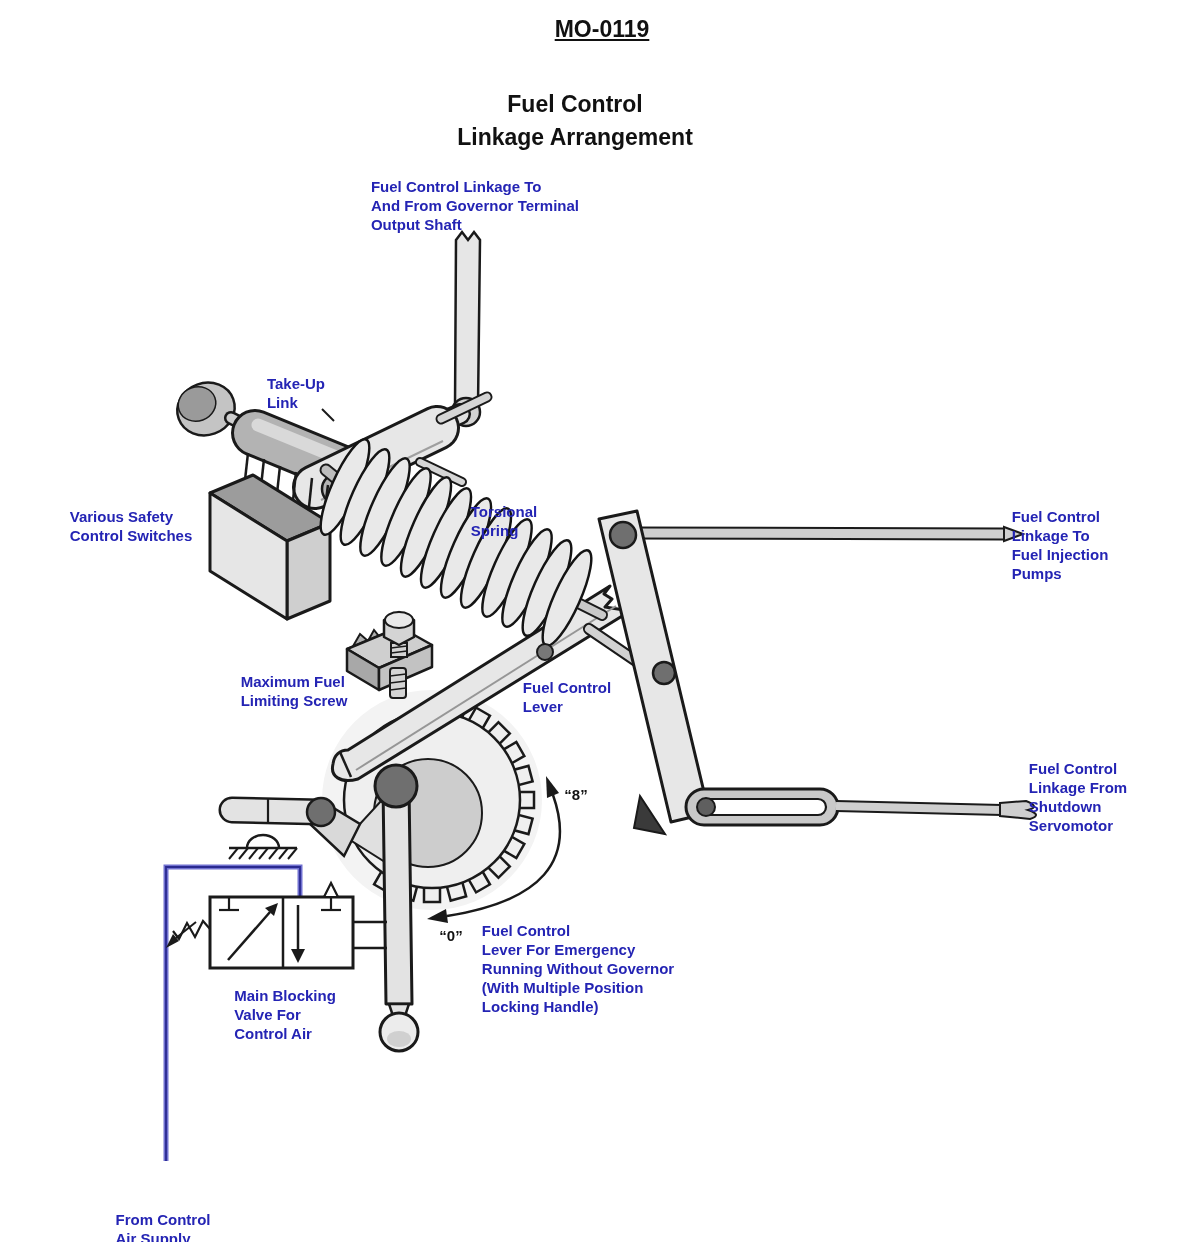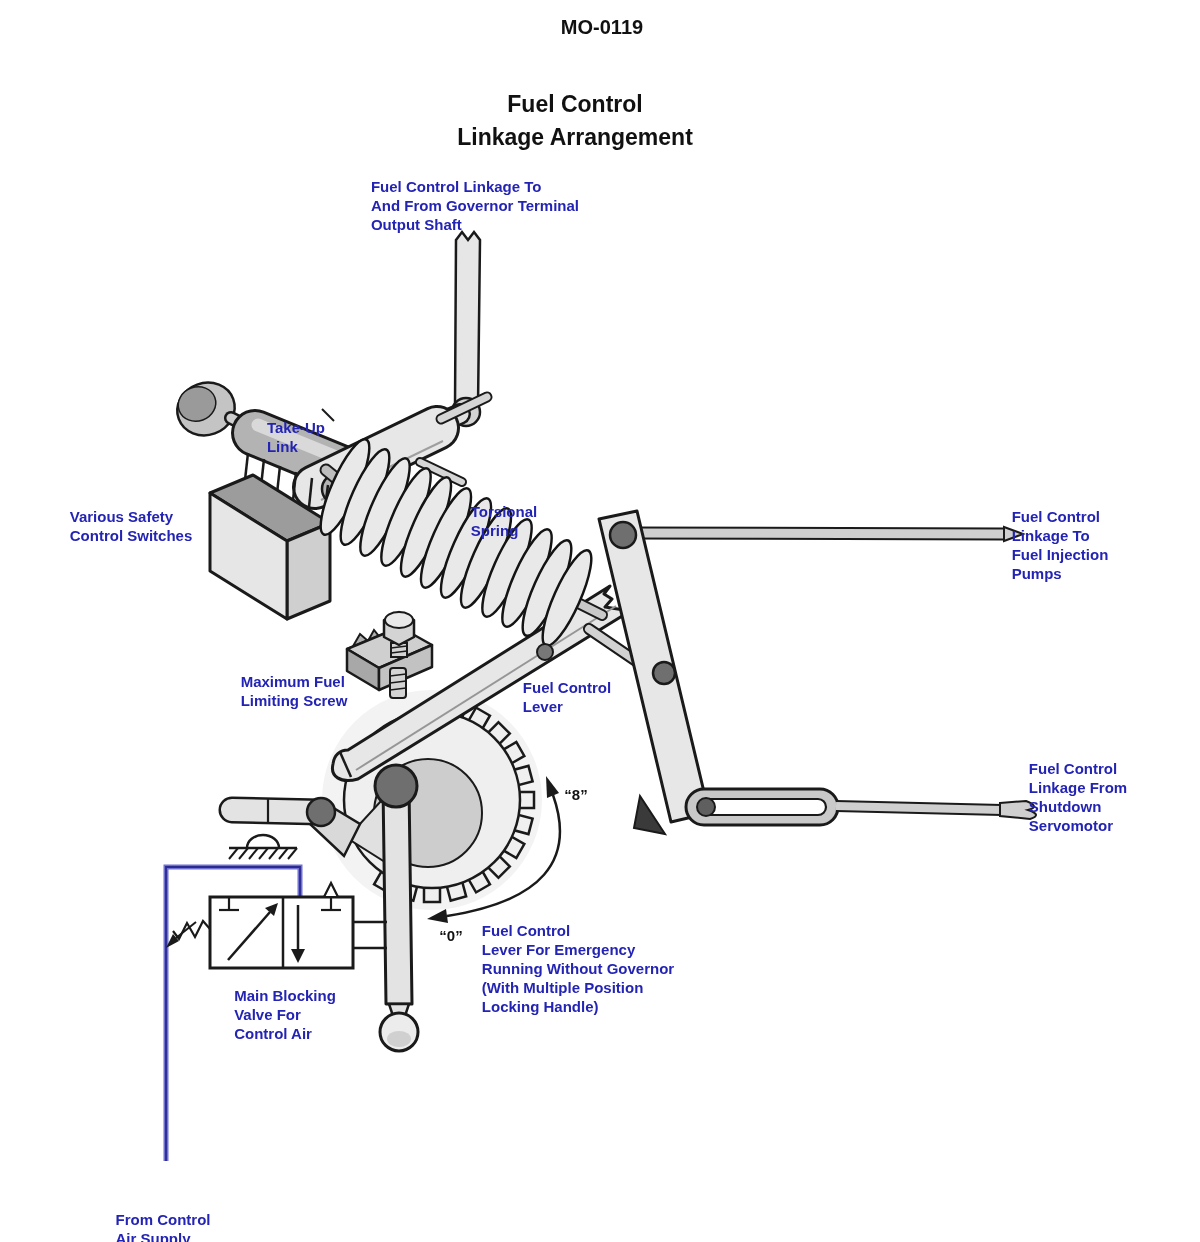--- a/index.html
+++ b/index.html
@@ -4,25 +4,25 @@
 <style>
   html,body{margin:0;padding:0;background:#fff;}
   .stage{position:relative;width:1200px;height:1242px;background:#ffffff;overflow:hidden;
          font-family:"Liberation Sans",sans-serif;}
   svg.diagram{position:absolute;left:0;top:0;}
   .lbl{position:absolute;color:#2424b4;font-weight:bold;font-size:15px;line-height:1.27;
        text-align:left;white-space:pre-line;transform:translateX(-50%);}
   .lbl-black{position:absolute;color:#111;font-weight:bold;font-size:15px;line-height:1.2;
        text-align:center;white-space:pre-line;transform:translateX(-50%);}
   .title{position:absolute;left:602px;top:16px;transform:translateX(-50%);
-         color:#111;font-weight:bold;font-size:20px;white-space:pre-line;}
+         color:#111;font-weight:bold;font-size:23px;white-space:pre-line;text-decoration:underline;}
   .subtitle{position:absolute;left:575px;top:88px;transform:translateX(-50%);
          color:#111;font-weight:bold;font-size:23px;line-height:1.45;text-align:center;white-space:pre-line;}
   .p-gov{left:475px;top:177px;}
-  .p-takeup{left:296px;top:374px;margin-top:44px;}
+  .p-takeup{left:296px;top:374px;}
   .p-safety{left:131px;top:507px;}
   .p-spring{left:504px;top:502px;}
   .p-pumps{left:1060px;top:507px;}
   .p-screw{left:294px;top:672px;}
   .p-fclever{left:567px;top:678px;}
   .p-servo{left:1078px;top:759px;}
   .p-pos8{left:576px;top:786px;}
   .p-pos0{left:451px;top:927px;}
   .p-emerg{left:578px;top:921px;}
   .p-valve{left:285px;top:986px;}

